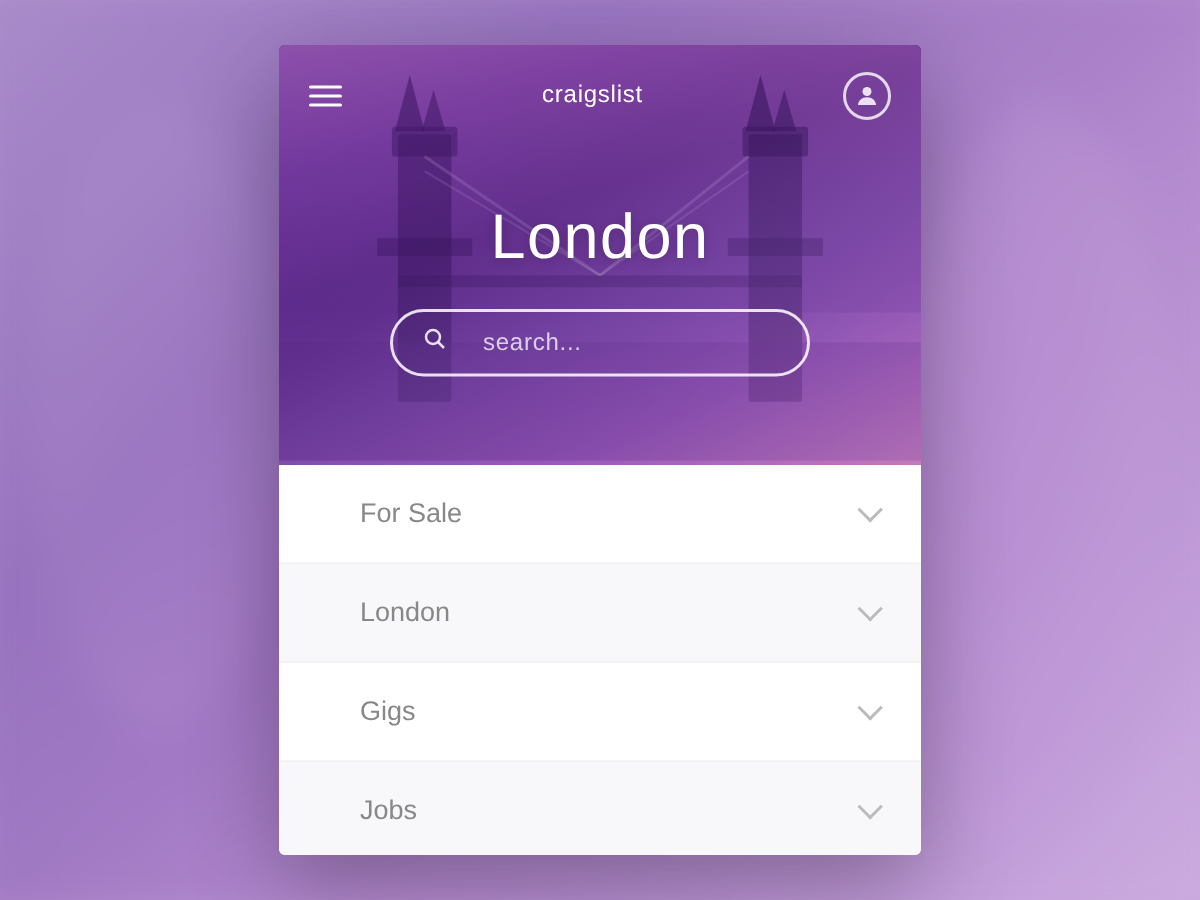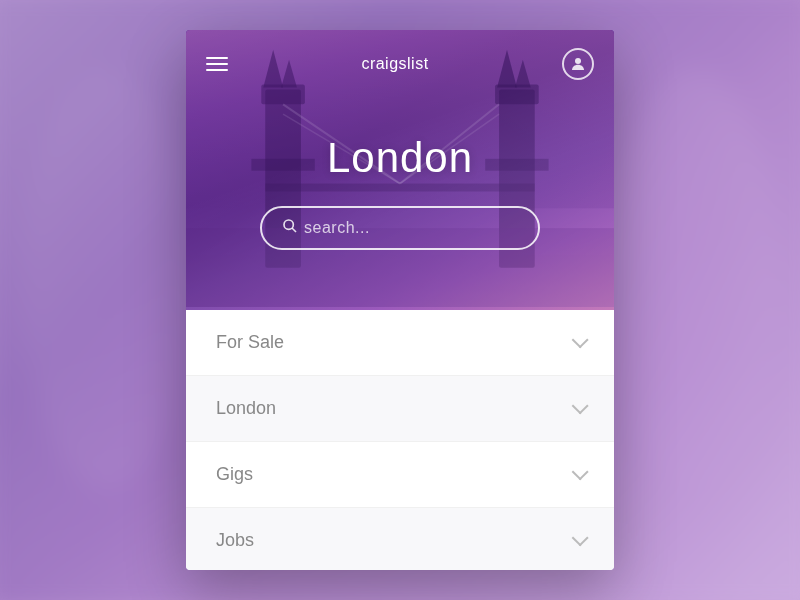--- a/index.html
+++ b/index.html
@@ -134,21 +134,21 @@
     }
 
     .search-bar {
       display: flex;
       align-items: center;
       background: transparent;
       border: 2px solid rgba(255,255,255,0.85);
       border-radius: 30px;
       padding: 10px 20px;
       width: 280px;
-      gap: 6px;
+      gap: 24px;
     }
 
     .search-bar-icon {
       color: rgba(255,255,255,0.85);
       font-size: 16px;
     }
 
     .search-input-display {
       color: rgba(255,255,255,0.75);
       font-size: 16px;
@@ -176,20 +176,21 @@
     }
 
     .category-item:nth-child(odd) {
       background: #fff;
     }
 
     .category-label {
       color: #888;
       font-size: 18px;
       font-weight: 300;
+      margin-left: 24px;
     }
 
     .chevron-icon {
       color: #bbb;
       font-size: 14px;
     }
 
     .chevron-down {
       display: inline-block;
       width: 12px;

